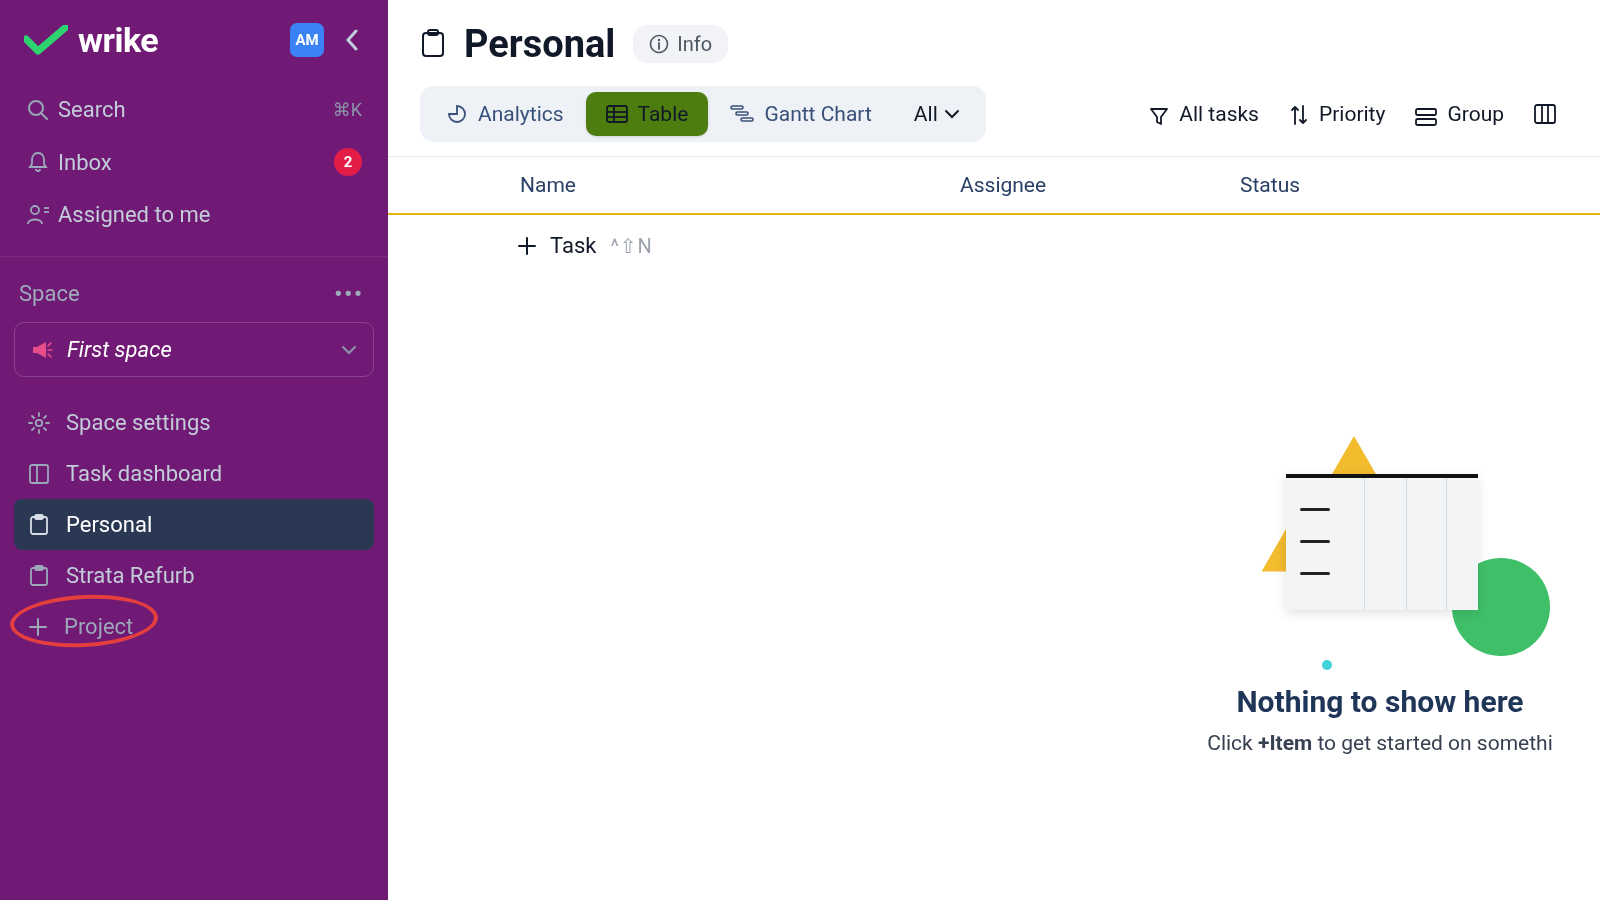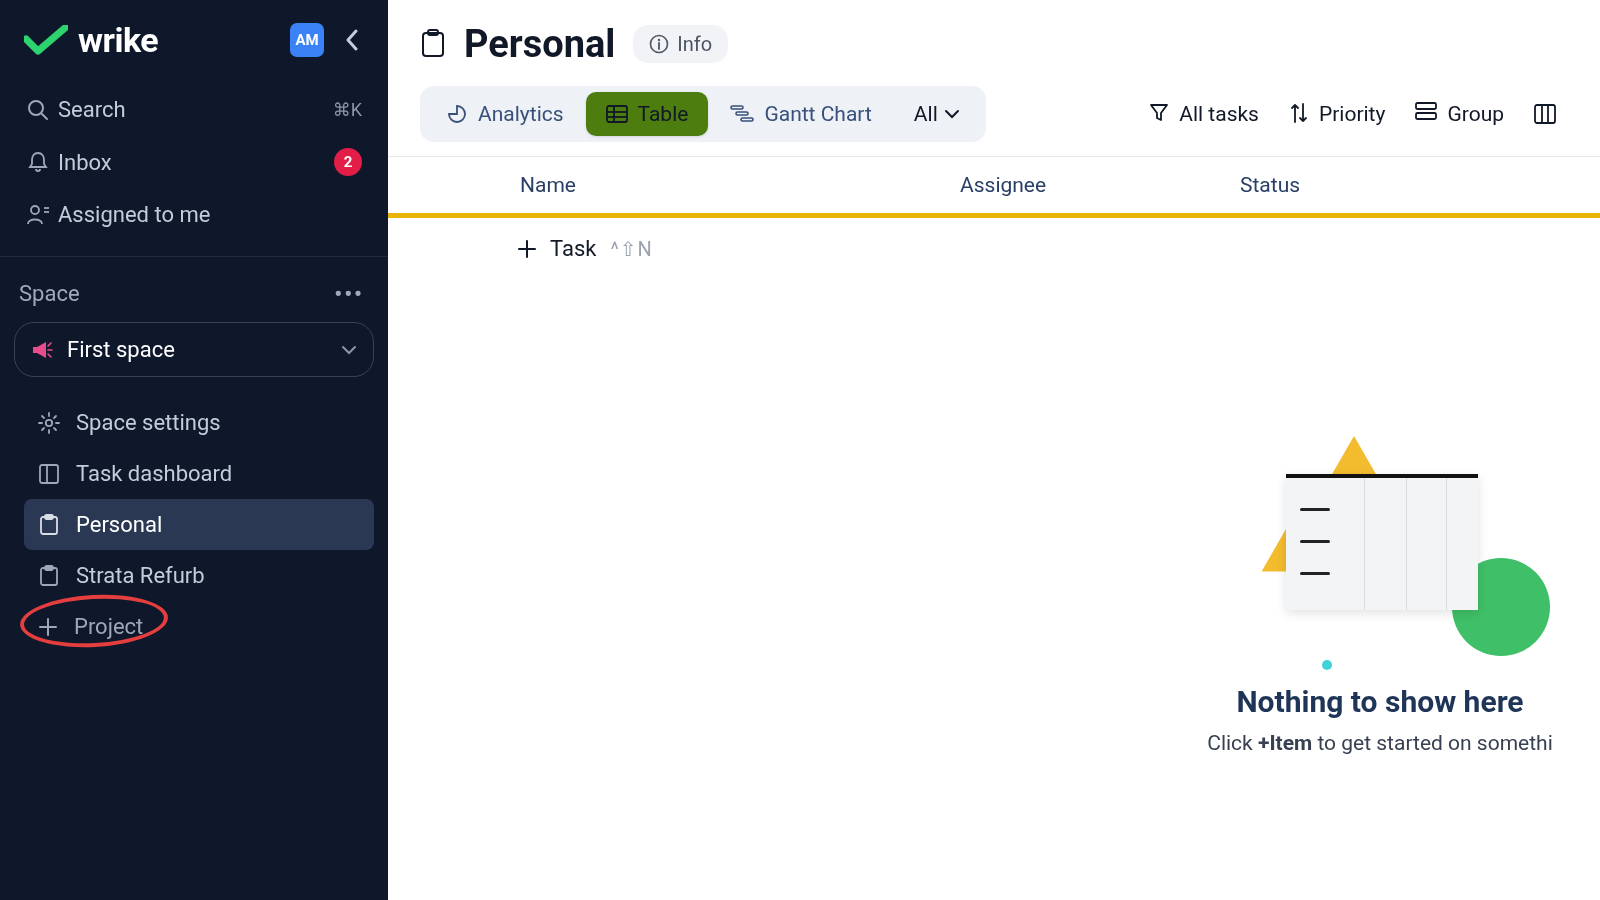--- a/index.html
+++ b/index.html
@@ -8,21 +8,21 @@
     background: #fff;
     width: 1600px;
     height: 900px;
     overflow: hidden;
     display: flex;
   }
   
   .sidebar {
     width: 388px;
     height: 100%;
-    background: #0f172a;
+    background: #701a75;
     color: #fff;
     display: flex;
     flex-direction: column;
     padding-top: 14px;
   }
   .sidebar-top {
     display: flex;
     align-items: center;
     padding: 6px 18px 18px 24px;
   }
@@ -82,31 +82,32 @@
     align-items: center;
     padding: 14px 24px 10px 19px;
     color: #a0aabb;
     font-size: 22px;
     gap: 12px;
   }
   .space-header .more { margin-left: auto; letter-spacing: 2px; cursor:pointer; color:#a0aabb; font-size:22px; font-weight:700; }
   .space-selector {
     margin: 6px 14px 8px 14px;
     border: 1px solid rgba(255,255,255,0.18);
-    border-radius: 20px;
+    border-radius: 10px;
     padding: 14px 16px;
     display: flex;
     align-items: center;
     gap: 14px;
     color: #fff;
     font-size: 22px;
     cursor: pointer;
+    font-style: italic;
   }
   .space-selector .chev { margin-left: auto; color:#8b96a8; }
-  .space-items { padding: 12px 14px 0 14px; margin-left: 10px; }
+  .space-items { padding: 12px 14px 0 14px; }
   .space-item {
     display: flex;
     align-items: center;
     gap: 16px;
     padding: 13px 14px;
     border-radius: 8px;
     color: #c3ccd9;
     font-size: 22px;
     cursor: pointer;
   }
@@ -195,30 +196,30 @@
   }
   .view-tab.all { color:#111827; gap:6px; }
   .toolbar-right {
     margin-left: auto;
     display: flex;
     align-items: center;
     gap: 30px;
   }
   .tool-btn {
     display: flex;
-    align-items: flex-start;
+    align-items: flex-end;
     gap: 10px;
     font-size: 21px;
     color: #111827;
     cursor: pointer;
   }
   .table-header {
     display: flex;
     padding: 16px 32px;
-    border-bottom: 5px solid #eab308;
+    border-bottom: 2px solid #eab308;
     color: #2a4066;
     font-size: 21px;
   }
   .col-name { width: 540px; padding-left: 100px;}
   .col-assignee { width: 280px; }
   .col-status { width: 200px; }
   .add-task-row {
     display: flex;
     align-items: center;
     padding: 18px 32px 18px 130px;

